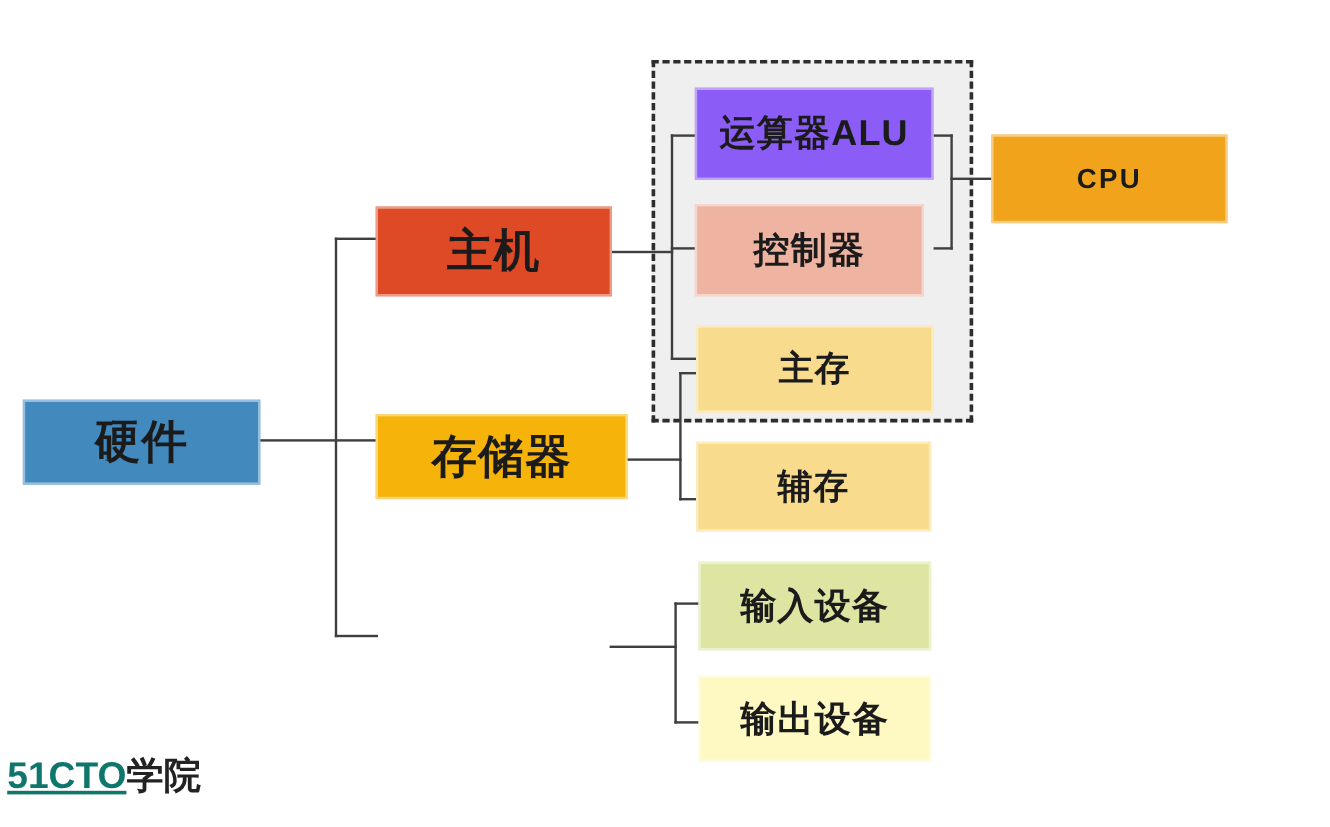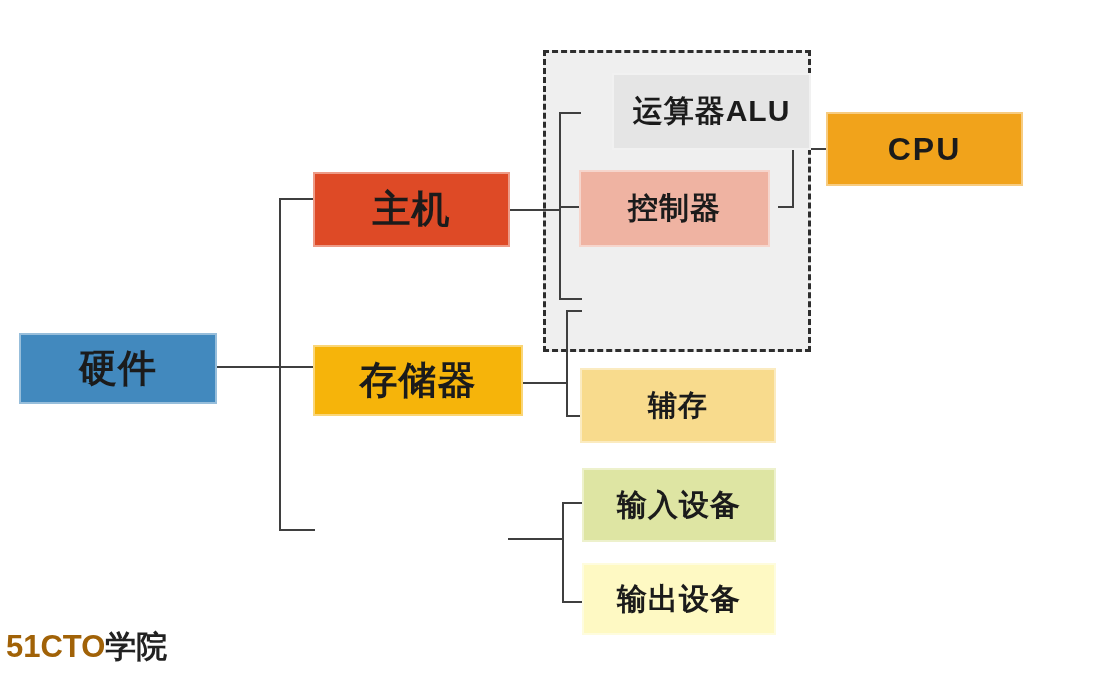--- a/index.html
+++ b/index.html
@@ -30,21 +30,21 @@
     font-weight: bold;
     color: #1b1b1b;
     border: 2px solid rgba(255,255,255,0.45);
     letter-spacing: 1px;
     z-index: 3;
     white-space: nowrap;
   }
   .node.big  { font-size: 38px; }
   .node.mid  { font-size: 30px; }
   .node.mem  { font-size: 29px; }
-  .node.cpu  { font-size: 32px; letter-spacing: 2px; }
+  .node.cpu  { font-size: 23px; letter-spacing: 2px; }
   .wire {
     position: absolute;
     background: var(--wire, #3f3f3f);
     z-index: 2;
   }
   .wire.h { height: 2px; }
   .wire.v { width: 2px; }
   .watermark {
     position: absolute;
     left: 6px;
@@ -91,30 +91,31 @@
   <div class="wire h" style="left:562px; top:502px; width:21px;"></div>
   <div class="wire h" style="left:562px; top:601px; width:21px;"></div>
 
   <div class="node big" style="left: 19px; top: 333px; width: 198px; height: 71px; background-color: rgb(66, 137, 190);">硬件</div>
 
   <div class="node big" style="left: 313px; top: 172px; width: 197px; height: 75px; background-color: rgb(222, 74, 38);">主机</div>
 
   <div class="node big" style="left: 313px; top: 345px; width: 210px; height: 71px; background-color: rgb(246, 180, 10);">存储器</div>
 
 
-  <div class="node mid" style="left: 579px; top: 73px; width: 199px; height: 77px; background-color: #e5e5e5; margin-left: 33px;">运算器ALU</div>
+  <div class="node mid" style="left: 579px; top: 73px; width: 199px; height: 77px; background-color: #8b5cf6;">运算器ALU</div>
 
   <div class="node mid" style="left: 579px; top: 170px; width: 191px; height: 77px; background-color: rgb(239, 179, 162);">控制器</div>
 
+  <div class="node mem" style="left: 580px; top: 271px; width: 198px; height: 73px; background-color: rgb(248, 219, 141);">主存</div>
 
   <div class="node mid" style="left: 582px; top: 468px; width: 194px; height: 74px; background-color: rgb(222, 229, 163);">输入设备</div>
 
   <div class="node mem" style="left: 580px; top: 368px; width: 196px; height: 75px; background-color: rgb(248, 219, 141);">辅存</div>
 
   <div class="node mid" style="left: 582px; top: 563px; width: 194px; height: 72px; background-color: #fef9c3;">输出设备</div>
 
   <div class="node cpu" style="left: 826px; top: 112px; width: 197px; height: 74px; background-color: rgb(241, 163, 27);">CPU</div>
 
   <div class="watermark">
-    <span class="brand" style="color: #a16207;">51CTO</span><span class="suffix" style="color: rgb(34, 34, 34);">学院</span>
+    <span class="brand" style="color: #0f766e; text-decoration: underline;">51CTO</span><span class="suffix" style="color: rgb(34, 34, 34);">学院</span>
   </div>
 
 </div>
 
 </body></html>

